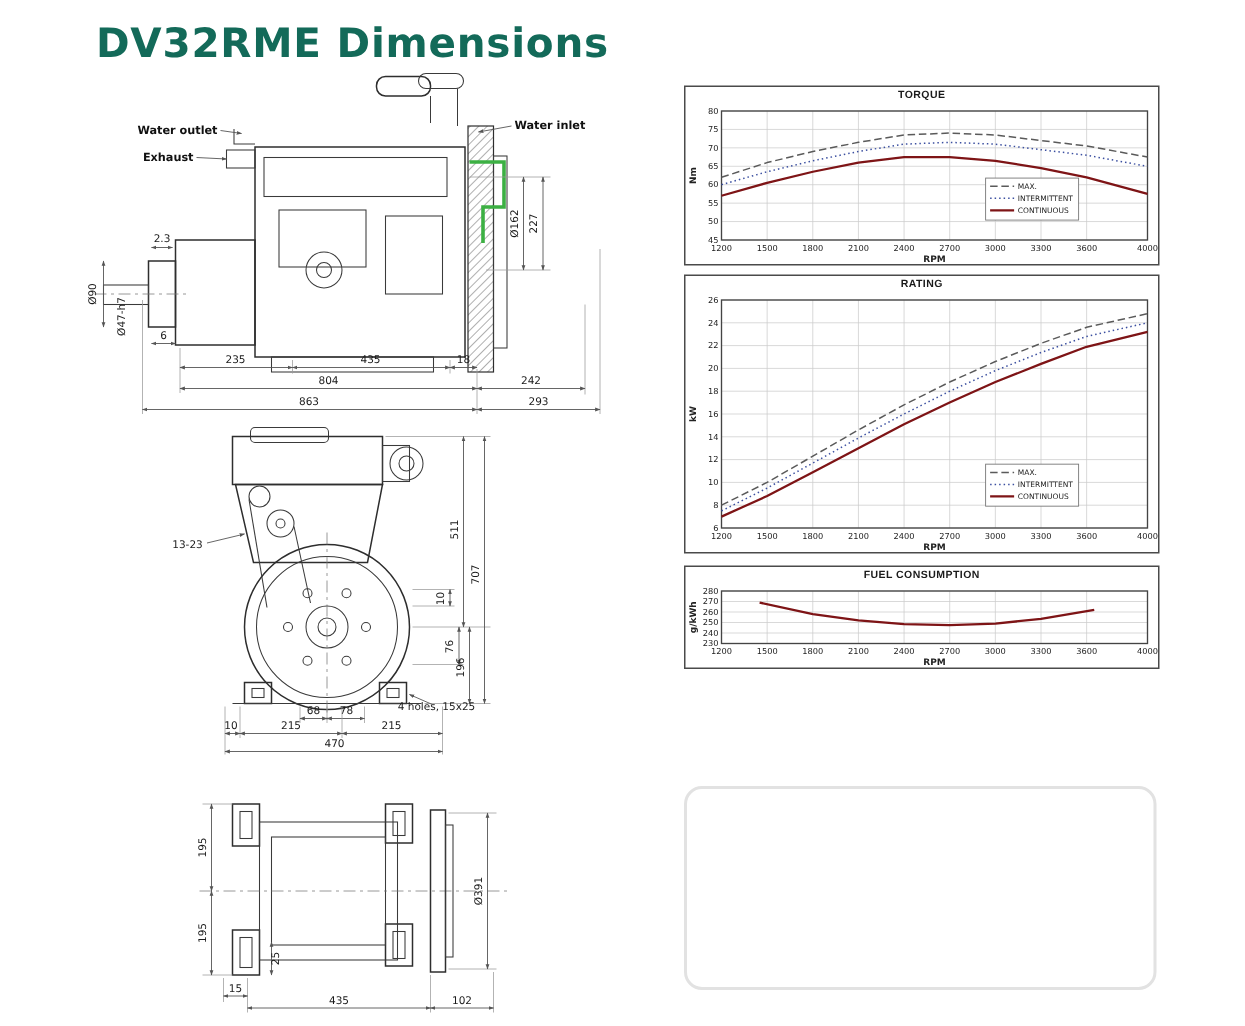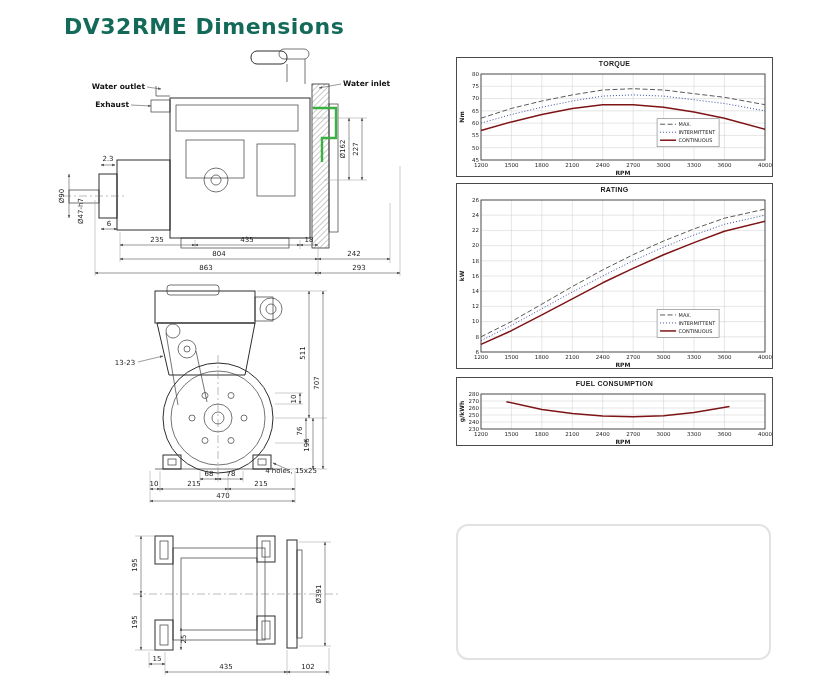--- a/index.html
+++ b/index.html
@@ -1,19 +1,19 @@
 <!DOCTYPE html>
 <html style="--accent: #136a59; --pipe: #3cb043;"><head>
 <meta charset="utf-8">
 <style>
   :root{ --accent:#136a59; --pipe:#3cb043; }
   *{box-sizing:border-box;}
   body{margin:0;background:#ffffff;font-family:"Liberation Sans",sans-serif;}
   .page{position:relative;width:830px;height:684px;background:#ffffff;overflow:hidden;}
-  .page-title{position:absolute;left:64px;top:14px;margin:0;font-size:22px;font-weight:700;
+  .page-title{position:absolute;left:64px;top:14px;margin:0;font-size:27px;font-weight:700;
               color:var(--accent);letter-spacing:.5px;font-family:"DejaVu Sans",sans-serif;}
   .drawing{position:absolute;}
   svg text{font-family:"DejaVu Sans",sans-serif;}
   .part{stroke:#2e2e2e;stroke-width:1;fill:none;}
   .part2{stroke:#3a3a3a;stroke-width:0.7;fill:none;}
   .hatch{fill:url(#hatchP);stroke:#2e2e2e;stroke-width:0.8;}
   .pipe-green{stroke:var(--pipe);stroke-width:2.4;fill:none;}
   .centerline{stroke:#777;stroke-width:0.5;stroke-dasharray:8 3 2 3;}
   .dim{stroke:#555;stroke-width:0.6;fill:none;}
   .ext{stroke:#999;stroke-width:0.5;}

